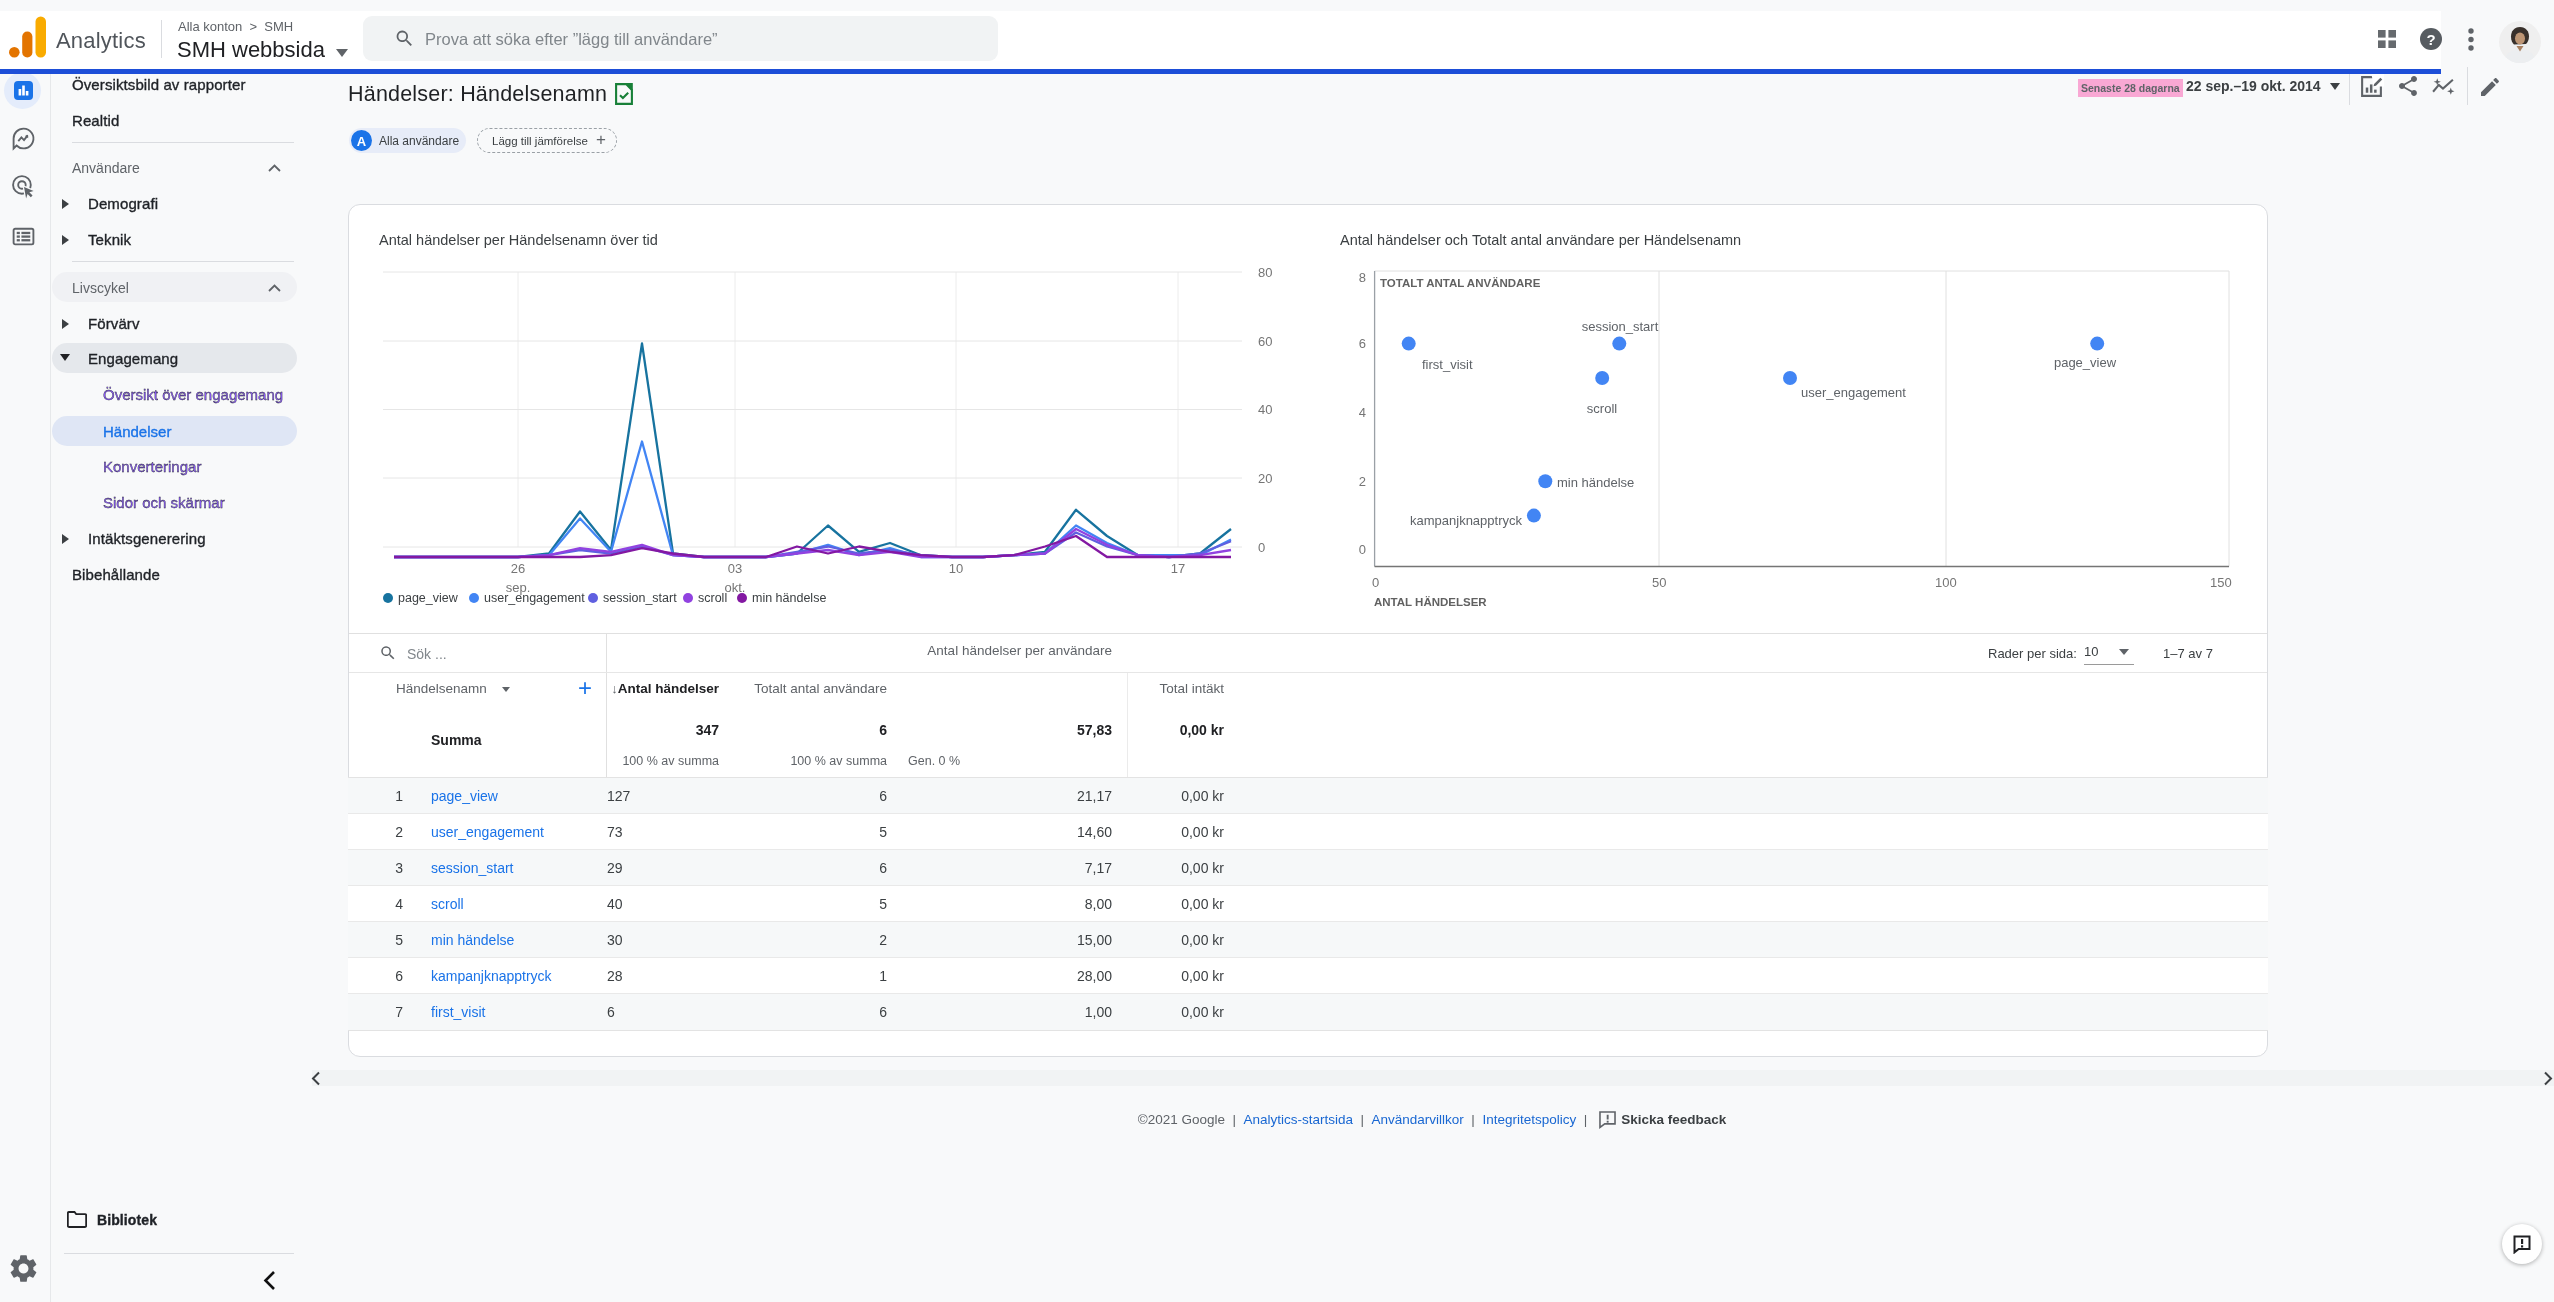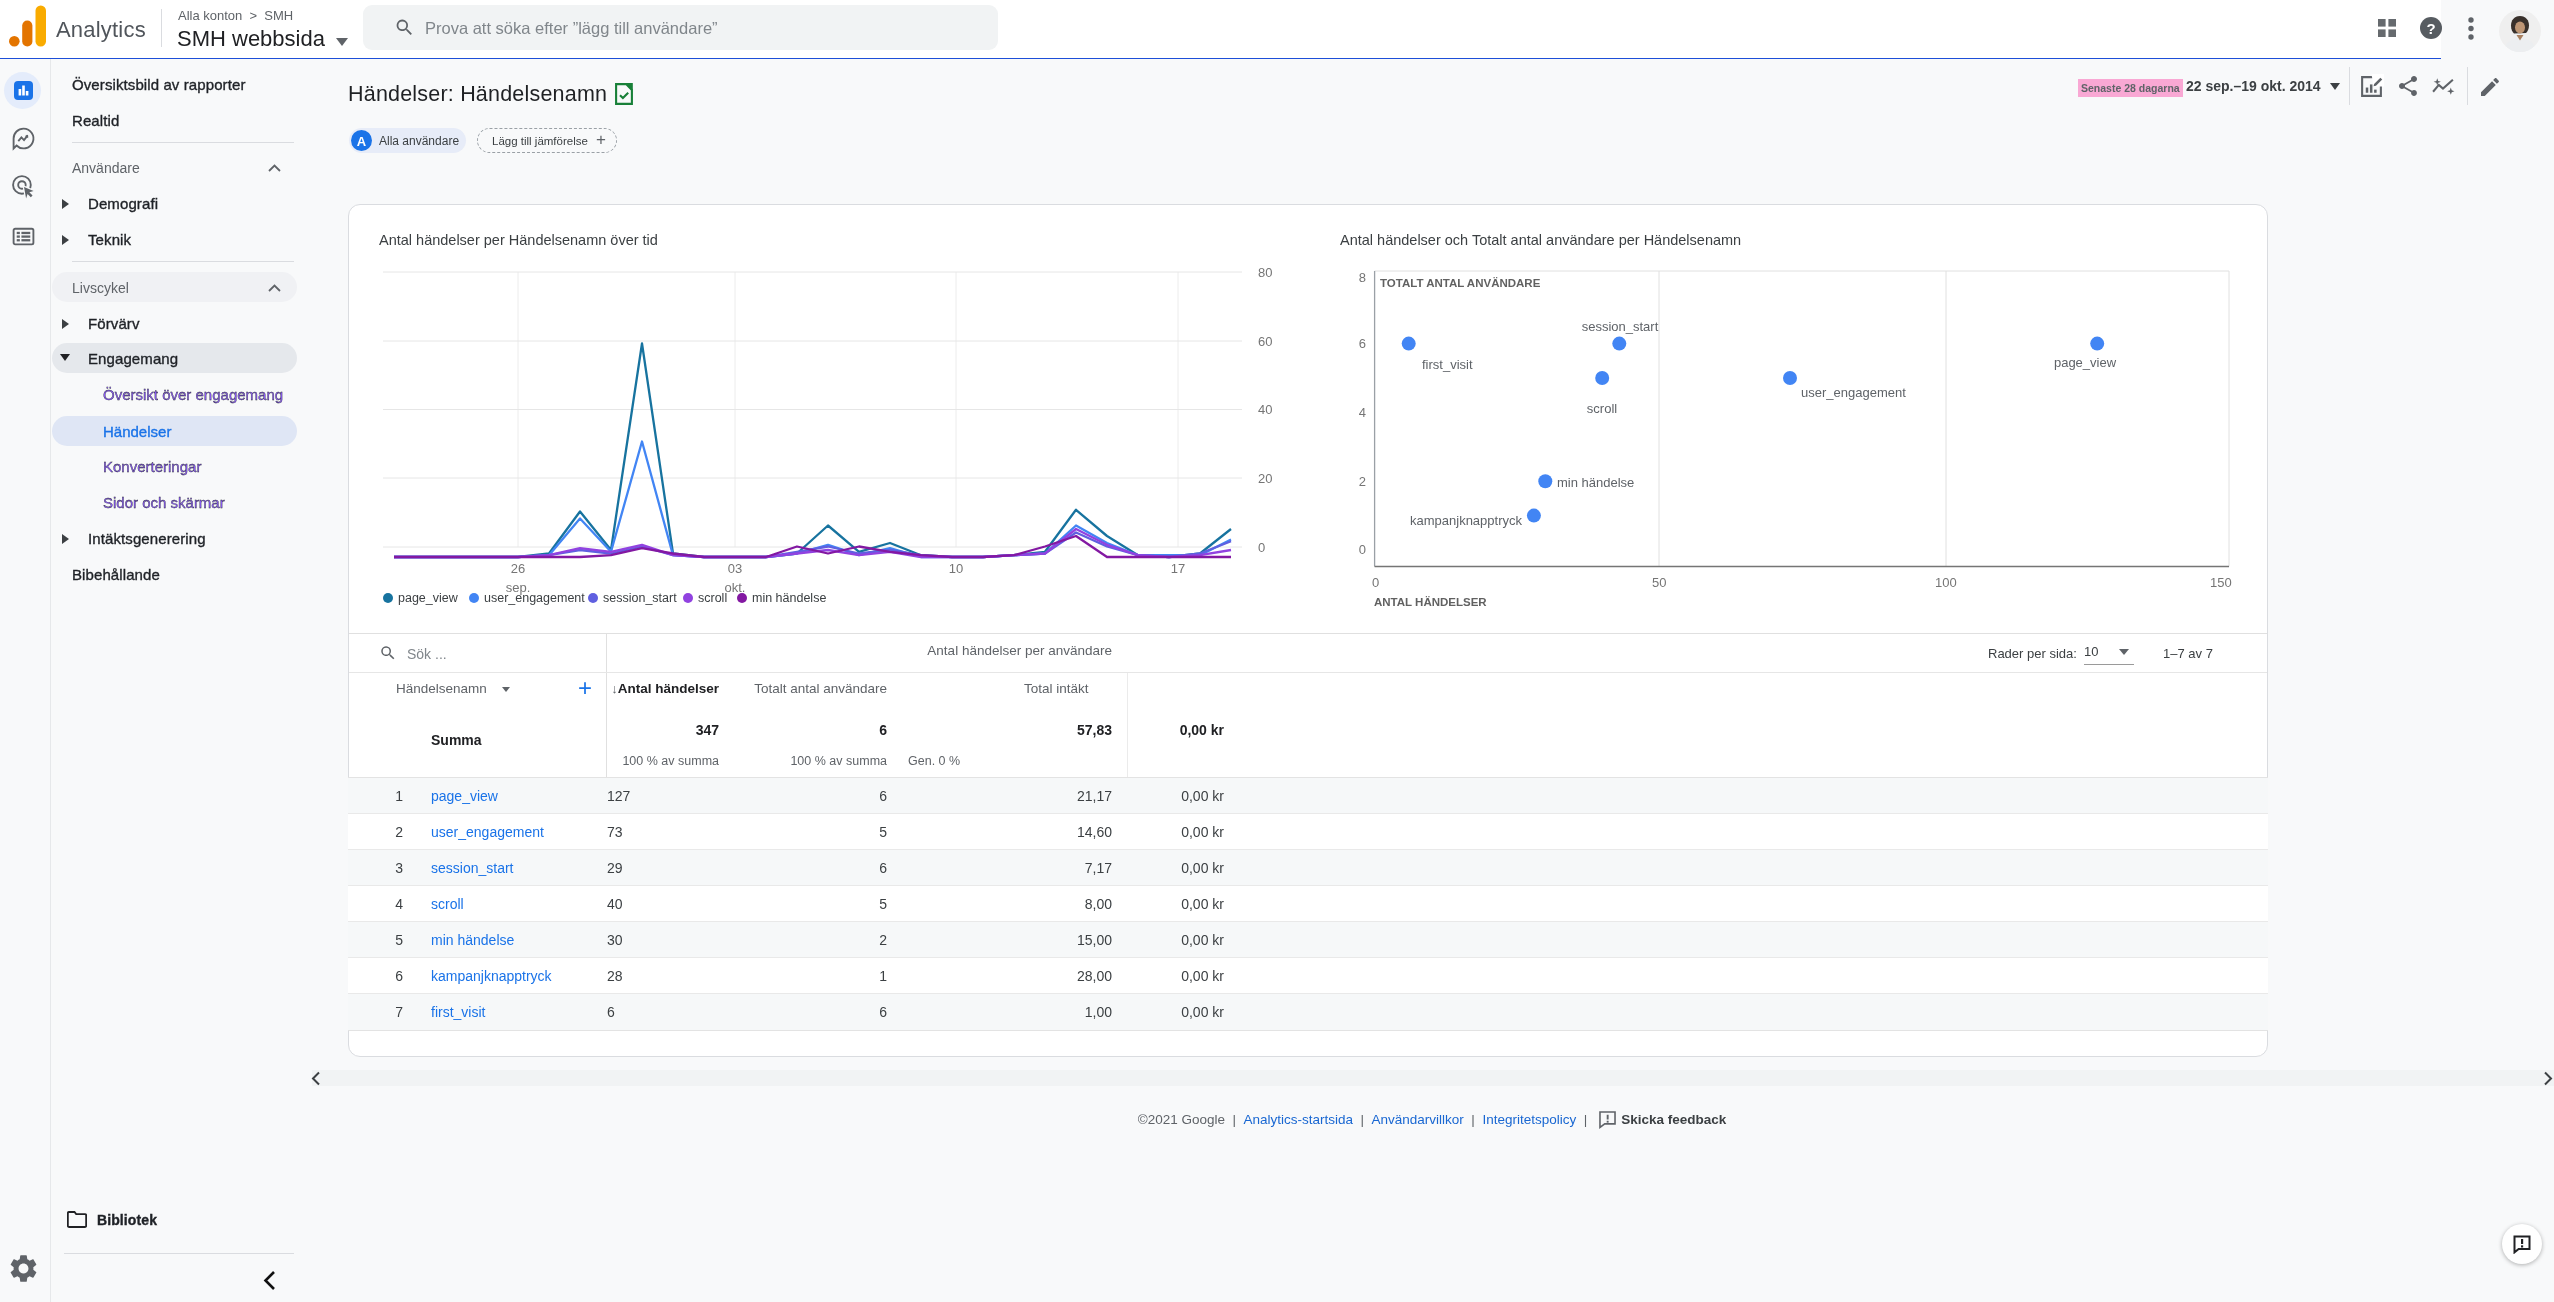--- a/index.html
+++ b/index.html
@@ -1,19 +1,19 @@
 <!DOCTYPE html>
 <html lang="sv"><head>
 <meta charset="utf-8">
 <title>Analytics</title>
 <style>
 html,body{margin:0;padding:0;background:#fff}
 #page{position:relative;width:2554px;height:1302px;background:#f8f9fa;font-family:"Liberation Sans",sans-serif;overflow:hidden;color:#202124}
 .abs{position:absolute}
-.hdr{position:absolute;left:0;top:0;width:2441px;height:58px;background:#fff;border-bottom:1px solid #1d4ed8;z-index:5}
+.hdr{position:absolute;left:0;top:11px;width:2441px;height:58px;background:#fff;border-bottom:5px solid #1d4ed8;z-index:5}
 .railbrd{position:absolute;left:50px;top:58px;bottom:0;width:1px;background:#e6e8ea}
 svg{display:block}
 .sideitem{position:absolute;left:72px;font-size:15px;color:#1f2227;white-space:nowrap;letter-spacing:.1px;-webkit-text-stroke:.35px #1f2227}
 .subitem{position:absolute;left:103px;font-size:15px;color:#8b5cf6;white-space:nowrap;-webkit-text-stroke:.35px #1f2227}
 .sechdr{position:absolute;left:72px;font-size:14px;color:#5f6368;white-space:nowrap}
 .tri-r{position:absolute;width:0;height:0;border-top:5px solid transparent;border-bottom:5px solid transparent;border-left:7px solid #3c4043}
 .tri-d{position:absolute;width:0;height:0;border-left:5px solid transparent;border-right:5px solid transparent;border-top:7px solid #3c4043}
 .glab{font-size:13px;fill:#757575}
 .slab{font-size:13px;fill:#5f6368}
 .blab{font-size:11.5px;font-weight:bold;fill:#616161}
@@ -304,21 +304,21 @@
 <div class="abs" style="left:2084px;top:664px;width:50px;height:1px;background:#9a9a9a"></div>
 <div class="tri-d" style="left:2119px;top:649px;border-left-width:5.5px;border-right-width:5.5px;border-top-width:6.5px;border-top-color:#5f6368"></div>
 <div class="abs" style="left:2163px;top:646px;font-size:13px;color:#3c4043">1–7 av 7</div>
 
 <div class="abs" style="left:396px;top:681px;font-size:13.5px;color:#5f6368">Händelsenamn</div>
 <div class="tri-d" style="left:502px;top:687px;border-left-width:4.5px;border-right-width:4.5px;border-top-width:5.5px;border-top-color:#5f6368"></div>
 <div class="abs" style="left:578px;top:674px;font-size:24px;color:#1a73e8;font-weight:400">+</div>
 <div class="abs" style="left:549px;top:681px;width:170px;text-align:right;font-size:13.5px;color:#202124;font-weight:bold"><span style="color:#5f6368;font-weight:normal;font-size:13px">↓</span>Antal händelser</div>
 <div class="abs" style="left:687px;top:681px;width:200px;text-align:right;font-size:13.5px;color:#5f6368">Totalt antal användare</div>
 <div class="abs" style="left:862px;top:643px;width:250px;text-align:right;font-size:13.5px;color:#5f6368">Antal händelser per användare</div>
-<div class="abs" style="left:1024px;top:681px;width:200px;text-align:left;font-size:13.5px;color:#5f6368">Total intäkt</div>
+<div class="abs" style="left:1024px;top:681px;width:200px;text-align:right;font-size:13.5px;color:#5f6368">Total intäkt</div>
 
 <div class="abs" style="left:431px;top:732px;font-size:14px;color:#202124;font-weight:bold">Summa</div>
 <div class="abs" style="left:607px;top:722px;width:112px;text-align:right;font-size:14px;font-weight:bold;color:#202124">347</div>
 <div class="abs" style="left:607px;top:754px;width:112px;text-align:right;font-size:12.5px;color:#5f6368">100&nbsp;% av summa</div>
 <div class="abs" style="left:727px;top:722px;width:160px;text-align:right;font-size:14px;font-weight:bold;color:#202124">6</div>
 <div class="abs" style="left:727px;top:754px;width:160px;text-align:right;font-size:12.5px;color:#5f6368">100&nbsp;% av summa</div>
 <div class="abs" style="left:908px;top:722px;width:204px;text-align:right;font-size:14px;font-weight:bold;color:#202124">57,83</div>
 <div class="abs" style="left:908px;top:754px;width:204px;text-align:left;font-size:12.5px;color:#5f6368">Gen. 0&nbsp;%</div>
 <div class="abs" style="left:1112px;top:722px;width:112px;text-align:right;font-size:14px;font-weight:bold;color:#202124">0,00&nbsp;kr</div>
 

